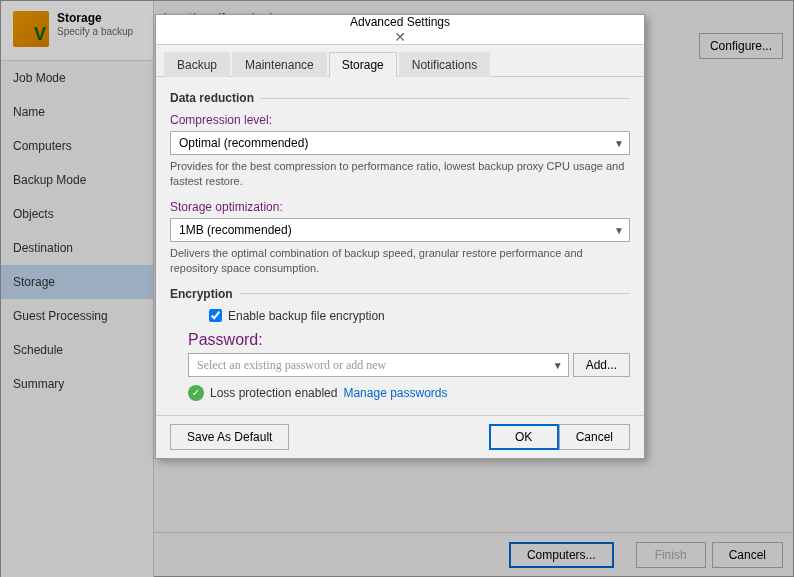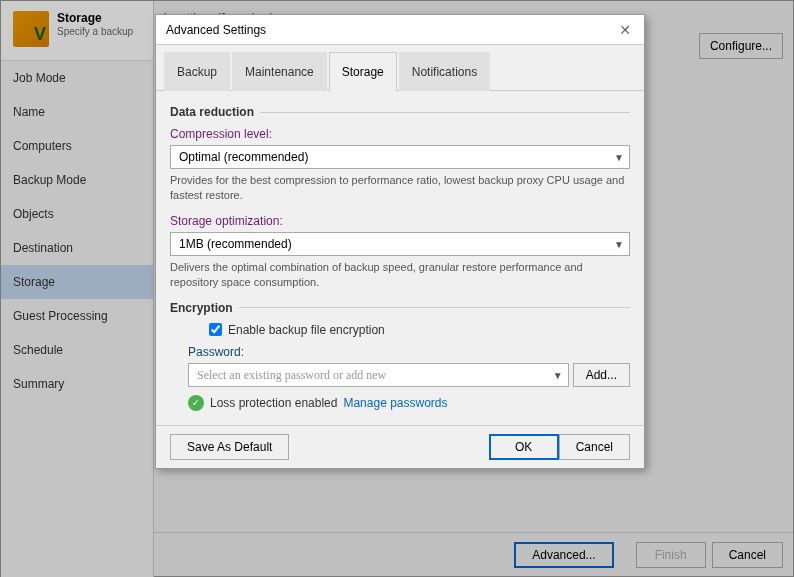--- a/index.html
+++ b/index.html
@@ -123,20 +123,21 @@
     }
 
     .dialog-titlebar {
       background: #fff;
       padding: 0 10px;
       display: flex;
       align-items: center;
       justify-content: space-between;
       border-bottom: 1px solid #ccc;
       height: 30px;
+      flex-direction: column;
     }
 
     .dialog-title {
       font-size: 12px;
       font-weight: normal;
       color: #000;
     }
 
     .dialog-close {
       width: 18px;
@@ -155,21 +156,21 @@
     
     .tab-bar {
       display: flex;
       background: #f0f0f0;
       border-bottom: 1px solid #ccc;
       padding: 6px 8px 0 8px;
       gap: 0;
     }
 
     .tab {
-      padding: 12px 12px;
+      padding: 5px 12px;
       cursor: pointer;
       font-size: 12px;
       border: 1px solid transparent;
       border-bottom: none;
       margin-right: 2px;
       background: #e0e0e0;
       color: #333;
       position: relative;
       bottom: -1px;
     }
@@ -268,22 +269,22 @@
 
     .password-row {
       display: flex;
       align-items: center;
       gap: 0;
       margin-left: 18px;
       margin-bottom: 8px;
     }
 
     .password-label {
-      font-size: 12px;
-      color: #0c4a6e;
+      font-size: 16px;
+      color: #701a75;
       margin-left: 18px;
       margin-bottom: 4px;
     }
 
     .password-select-wrapper {
       position: relative;
       flex: 1;
     }
 
     .password-select {
@@ -457,21 +458,21 @@
   </div>
 
   <div class="main-content">
     <p class="main-desc">b settings if required.</p>
     <div class="configure-row">
       <button class="configure-btn btn">Configure...</button>
     </div>
   </div>
 
   <div class="main-bottom">
-    <button class="btn btn-advanced">Advanced...</button>
+    <button class="btn btn-advanced">Computers...</button>
     &nbsp;&nbsp;&nbsp;
     <button class="btn" style="color:#aaa;">Finish</button>
     <button class="btn">Cancel</button>
   </div>
 
 </div>
 
 <div class="modal-overlay"></div>
 
 <div class="dialog">

